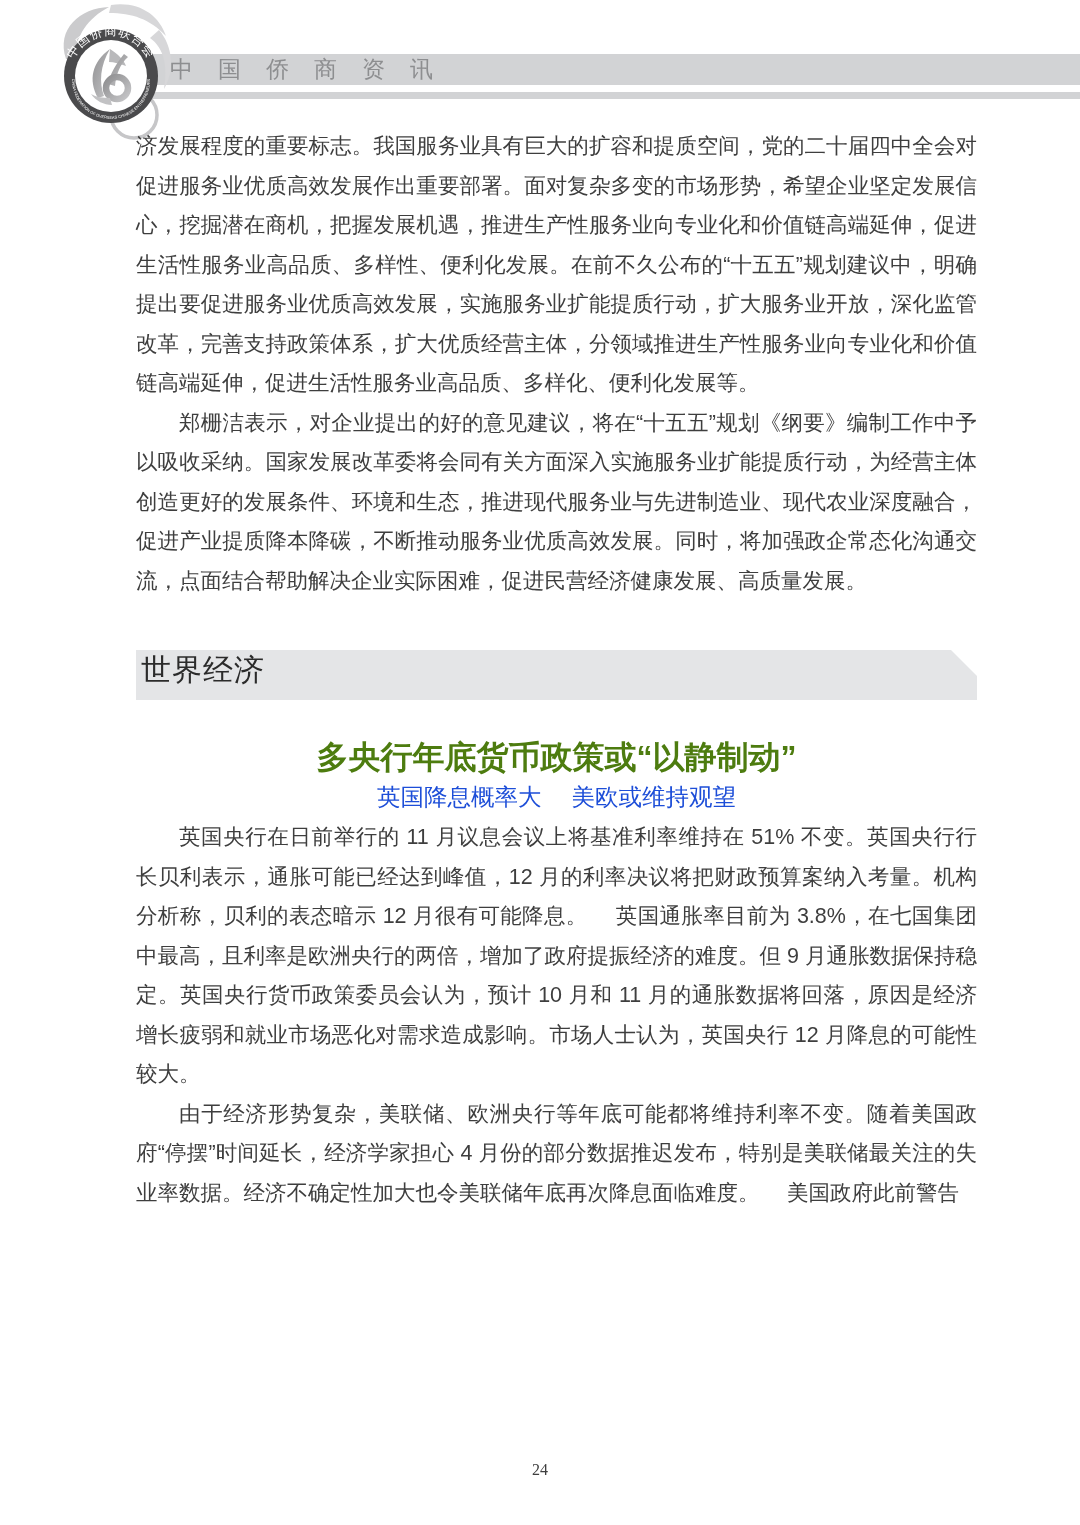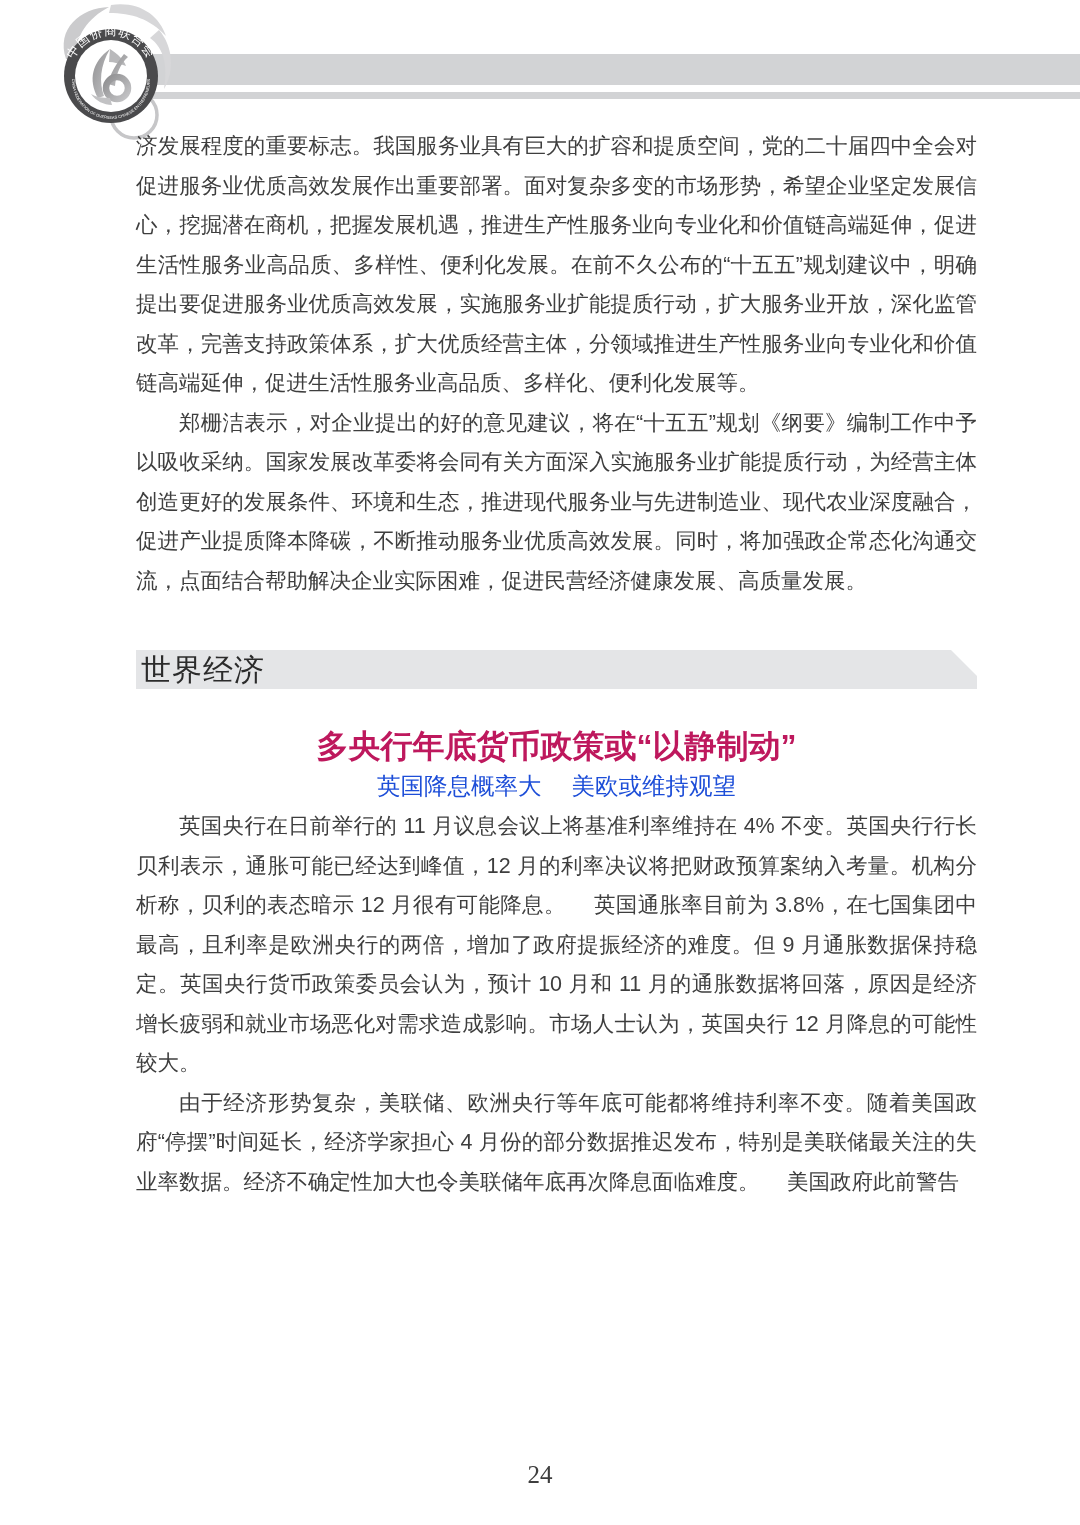--- a/index.html
+++ b/index.html
@@ -50,67 +50,68 @@
   .content p {
     font-size: 21.5px;
     line-height: 39.5px;
     text-align: justify;
     color: #3e3e3e;
   }
   .content p.ind { text-indent: 2em; }
   .src-note { float: right; text-indent: 0; }
   .section-bar {
     margin-top: 49px;
-    height: 39px;
+    height: 50px;
     background: #e4e5e7;
     clip-path: polygon(0 0, calc(100% - 26px) 0, 100% 26px, 100% 100%, 0 100%);
   }
   .section-label {
     font-family: "Liberation Serif", "DejaVu Serif", serif;
     font-size: 30px;
     line-height: 39px;
     padding-left: 5px;
     letter-spacing: 1px;
     color: #2b2b2b;
   }
   .article-title {
     margin-top: 37px;
     font-size: 32px;
     line-height: 40px;
     font-weight: bold;
     text-align: center;
-    color: #be185d;
+    color: #4d7c0f;
   }
   .lead { margin-top: 17px; }
   .subheading {
     margin-top: 5px;
     font-size: 23.5px;
     line-height: 30px;
     font-weight: normal;
     text-align: center;
     color: #1d4ed8;
   }
   .after-subhead { margin-top: 6px; }
   
   .page-number {
     position: absolute;
     left: 0; right: 0; top: 1461px;
     text-align: center;
     font-family: "Liberation Serif", "DejaVu Serif", serif;
-    font-size: 25px;
+    font-size: 16px;
     color: #3e3e3e;
   }
 </style>
 </head>
 <body>
 
 <div class="page">
 
   <div class="topbar"></div>
   <div class="topline"></div>
+  <div class="banner-title">中国侨商资讯</div>
 
   <svg class="logo" viewBox="0 0 146 148" xmlns="http://www.w3.org/2000/svg">
     <defs>
       <linearGradient id="embGrad" x1="0" y1="0" x2="1" y2="1">
         <stop offset="0" stop-color="#8f8f91"></stop>
         <stop offset="1" stop-color="#c6c6c8"></stop>
       </linearGradient>
       <path id="arcTop" d="M 34,74 A 41,41 0 0 1 116,74"></path>
       <path id="arcBottom" d="M 36,78 A 39,39 0 0 0 114,78"></path>
     </defs>
@@ -150,20 +151,20 @@
 
     <div class="section-bar">
       <div class="section-label">世界经济</div>
     </div>
 
     <h1 class="article-title">多央行年底货币政策或“以静制动”</h1>
 
 
     <h2 class="subheading">英国降息概率大　 美欧或维持观望</h2>
 
-    <p class="ind after-subhead">英国央行在日前举行的 11 月议息会议上将基准利率维持在 4% 不变。英国央行行长贝利表示，通胀可能已经达到峰值，12 月的利率决议将把财政预算案纳入考量。机构分析称，贝利的表态暗示 12 月很有可能降息。　 英国通胀率目前为 3.8%，在七国集团中最高，且利率是欧洲央行的两倍，增加了政府提振经济的难度。但 9 月通胀数据保持稳定。英国央行货币政策委员会认为，预计 10 月和 11 月的通胀数据将回落，原因是经济增长疲弱和就业市场恶化对需求造成影响。市场人士认为，英国央行 12 月降息的可能性较大。</p>
+    <p class="ind after-subhead">英国央行在日前举行的 11 月议息会议上将基准利率维持在 51% 不变。英国央行行长贝利表示，通胀可能已经达到峰值，12 月的利率决议将把财政预算案纳入考量。机构分析称，贝利的表态暗示 12 月很有可能降息。　 英国通胀率目前为 3.8%，在七国集团中最高，且利率是欧洲央行的两倍，增加了政府提振经济的难度。但 9 月通胀数据保持稳定。英国央行货币政策委员会认为，预计 10 月和 11 月的通胀数据将回落，原因是经济增长疲弱和就业市场恶化对需求造成影响。市场人士认为，英国央行 12 月降息的可能性较大。</p>
     <p class="ind">由于经济形势复杂，美联储、欧洲央行等年底可能都将维持利率不变。随着美国政府“停摆”时间延长，经济学家担心 4 月份的部分数据推迟发布，特别是美联储最关注的失业率数据。经济不确定性加大也令美联储年底再次降息面临难度。　 美国政府此前警告</p>
 
   </div>
 
   <div class="page-number">24</div>
 
 </div>
 
 </body></html>

